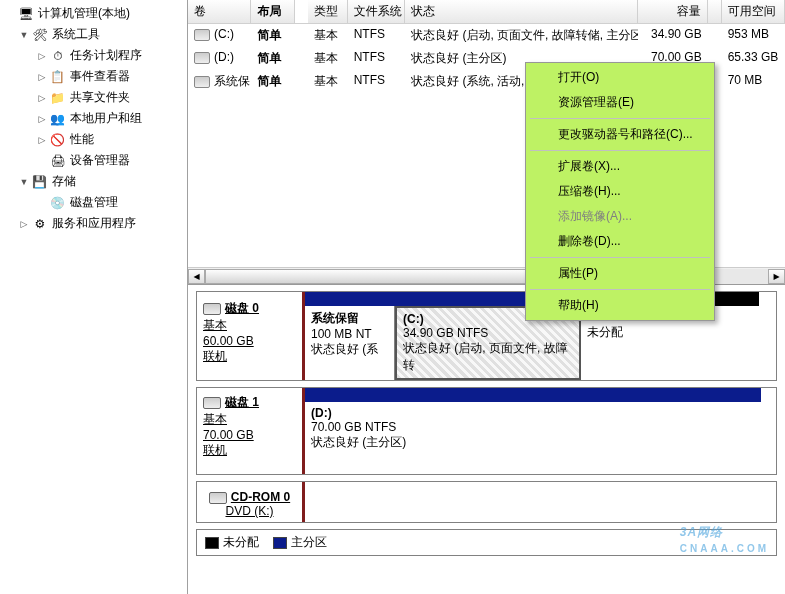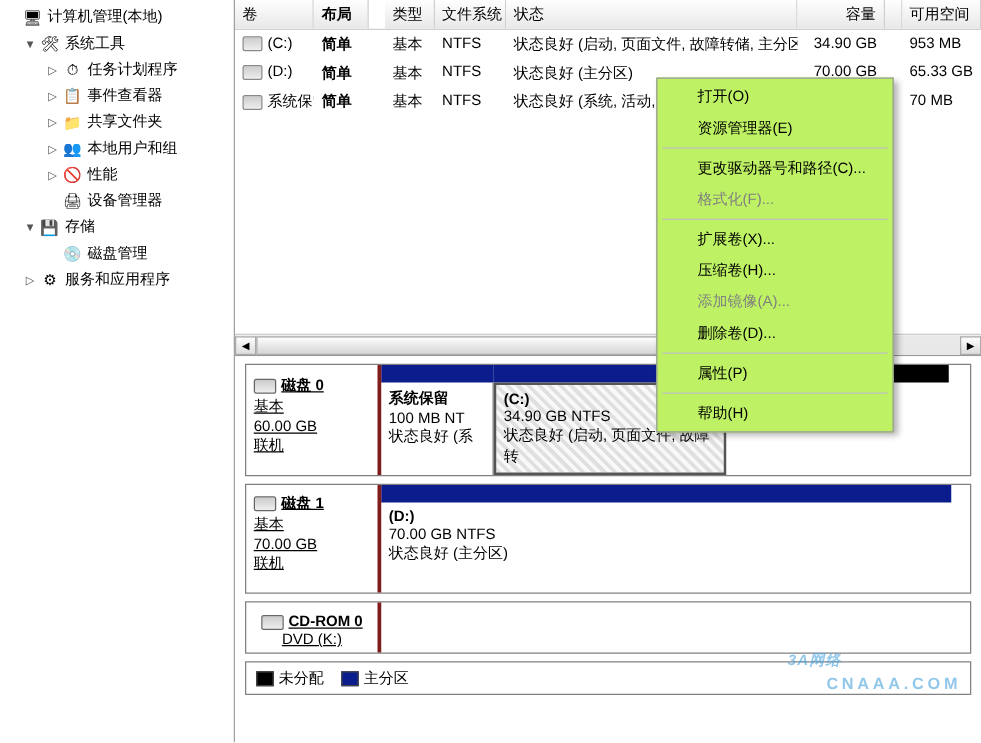--- a/index.html
+++ b/index.html
@@ -44,21 +44,21 @@
 .partition.selected { background: repeating-linear-gradient(45deg, #e0e0e0, #e0e0e0 3px, #f8f8f8 3px, #f8f8f8 6px); border: 2px solid #555; }
 .context-menu { position: absolute; top: 62px; left: 525px; width: 190px; background: #bef264; border: 1px solid #979797; box-shadow: 3px 3px 5px rgba(0,0,0,0.3); z-index: 100; padding: 2px; }
 .menu-item { padding: 4px 10px 4px 30px; cursor: pointer; }
 .menu-item.disabled { color: #808080; cursor: default; }
 .menu-sep { height: 1px; background: #c0c0c0; margin: 3px 2px; }
 .legend { border: 1px solid #818181; margin: 2px 8px 0 8px; padding: 4px 8px; display: flex; align-items: center; gap: 14px; }
 .legend-sw { width: 14px; height: 12px; display: inline-block; margin-right: 4px; vertical-align: middle; border: 1px solid #444; }
 .legend-black { background: #000; }
 .legend-navy { background: #0b1c8c; }
 .watermark { position: absolute; right: 16px; bottom: 40px; font-size: 26px; font-weight: bold; font-style: italic; color: #4aa3dd; opacity: 0.6; letter-spacing: 1px; z-index: 5; pointer-events: none; }
-.watermark small { font-size: 13px; font-style: normal; letter-spacing: 3px; display: block; color: #4aa3dd; margin-left: 31px; }
+.watermark small { font-size: 10px; font-style: normal; letter-spacing: 3px; display: block; color: #4aa3dd; }
 </style>
 </head>
 <body>
 
 <div class="container">
   <div class="sidebar">
     <div class="tree-item">
       <span class="expander"></span>
       <span class="tree-icon">🖥</span>
       <span>计算机管理(本地)</span>
@@ -236,21 +236,20 @@
         </div>
       </div>
   </div>
 </div>
 
 <div class="context-menu" id="ctx">
     <div class="menu-item">打开(O)</div>
     <div class="menu-item">资源管理器(E)</div>
     <div class="menu-sep"></div>
     <div class="menu-item">更改驱动器号和路径(C)...</div>
-    <div class="menu-item disabled">格式化(F)...</div>
     <div class="menu-sep"></div>
     <div class="menu-item">扩展卷(X)...</div>
     <div class="menu-item">压缩卷(H)...</div>
     <div class="menu-item disabled">添加镜像(A)...</div>
     <div class="menu-item">删除卷(D)...</div>
     <div class="menu-sep"></div>
     <div class="menu-item">属性(P)</div>
     <div class="menu-sep"></div>
     <div class="menu-item">帮助(H)</div>
   </div>

